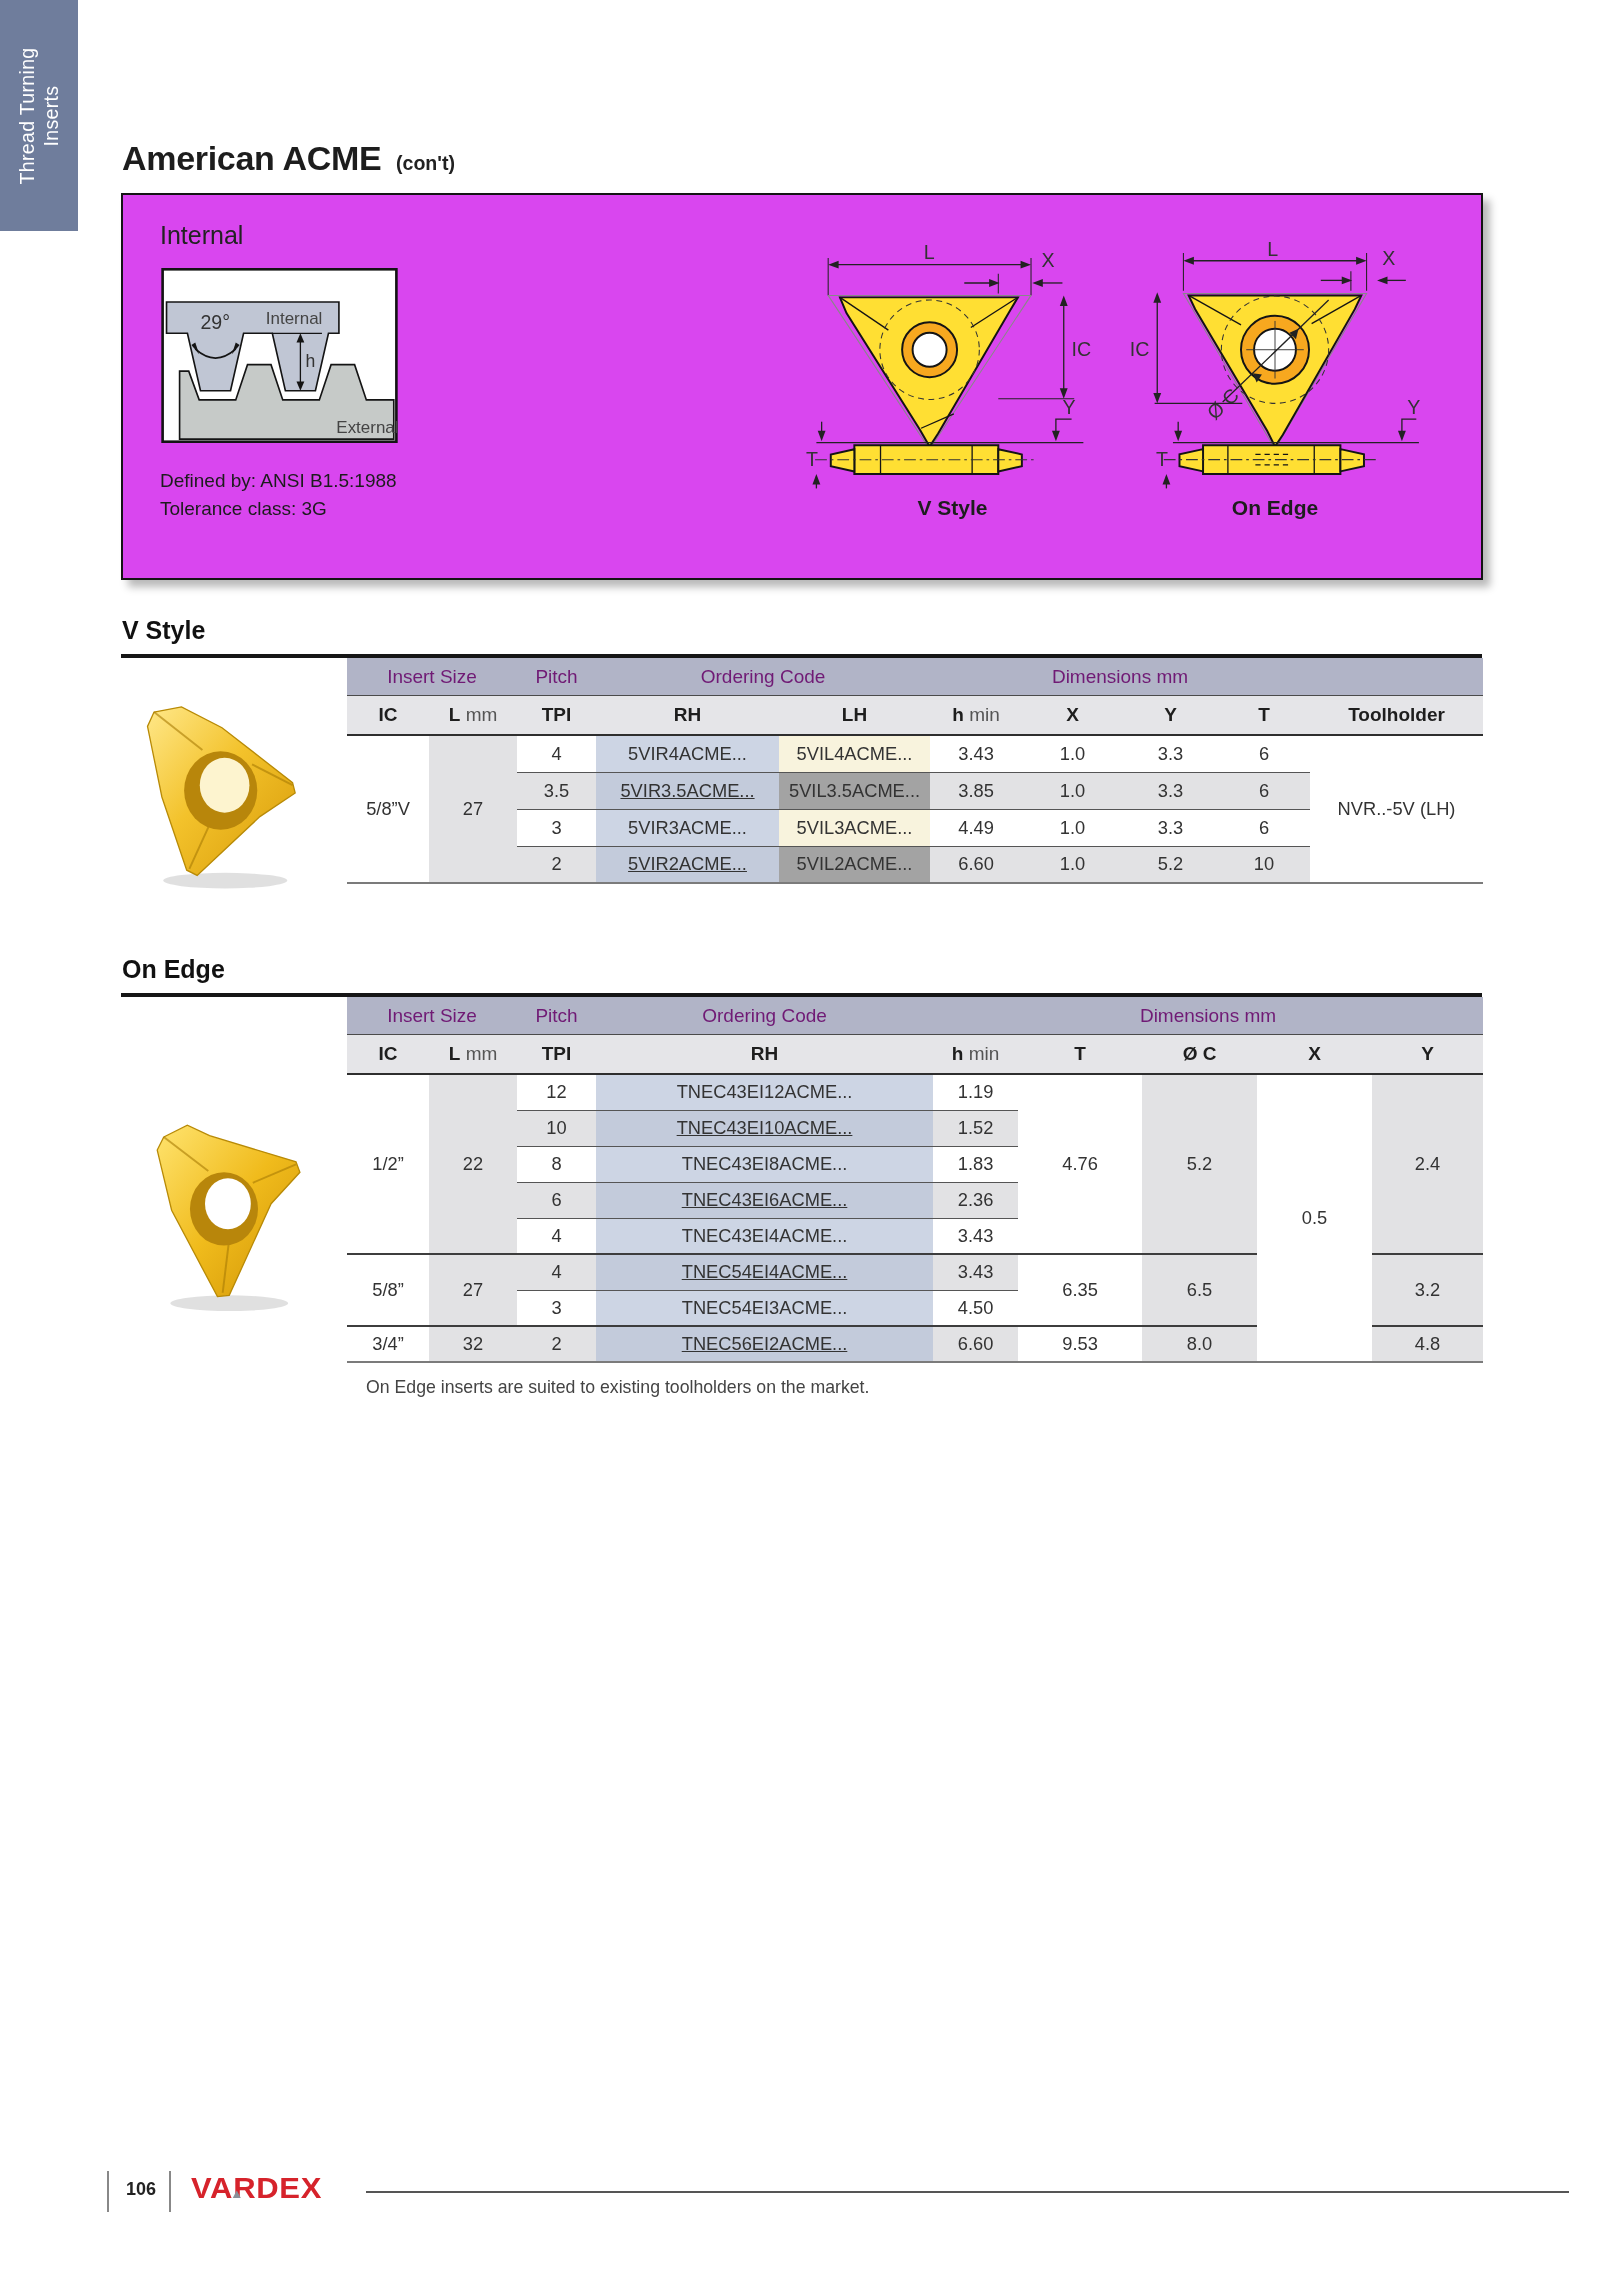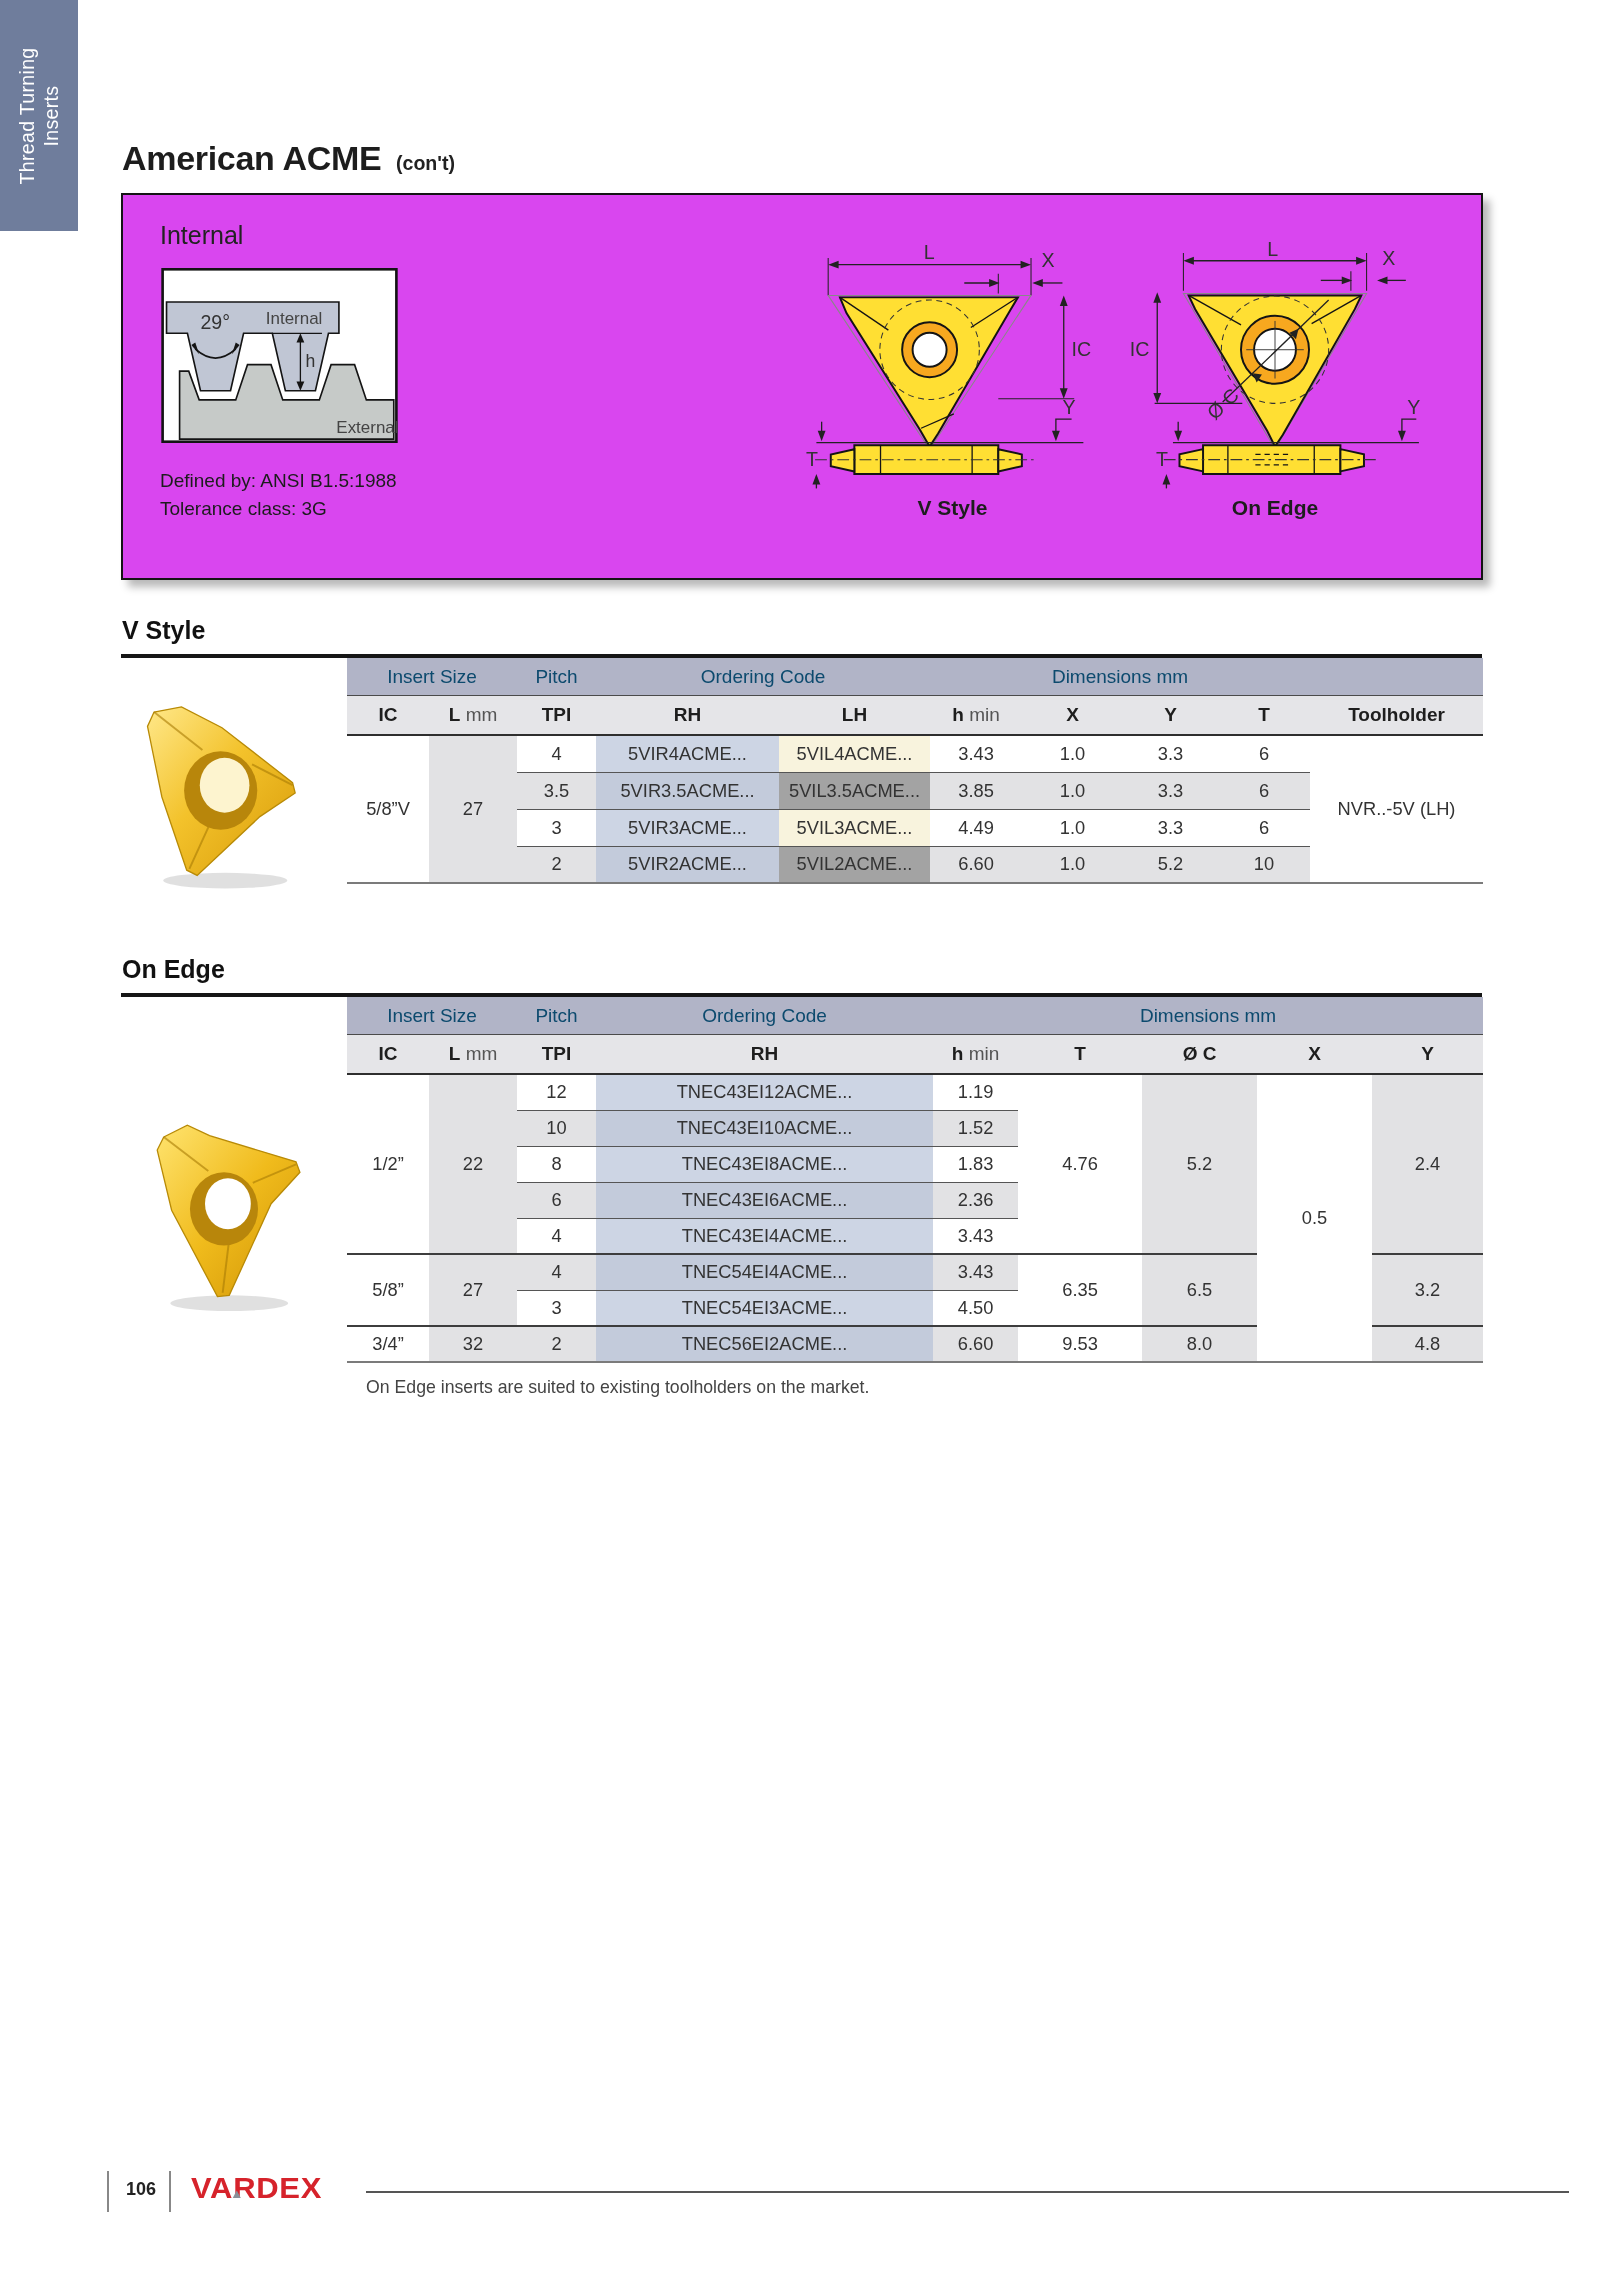--- a/index.html
+++ b/index.html
@@ -21,33 +21,33 @@
   .defined{left:37px;top:272px;font-size:19px;color:#1c1c1c;line-height:27.5px;}
   .caption{font-size:21px;font-weight:bold;color:#1d1d1d;text-align:center;}
 
   
   .section-h{font-size:25px;font-weight:bold;color:#111;}
   .rule{height:3.9px;background:#161616;}
 
   
   table.spec{border-collapse:collapse;table-layout:fixed;width:1135px;}
   table.spec th,table.spec td{padding:0;text-align:center;vertical-align:middle;font-weight:normal;overflow:hidden;}
-  .h1row th{background:#b1b4c7;color:#0c4a6e;font-size:19px;height:37px;border-bottom:1.3px solid #4a4a4a;}
+  .h1row th{background:#b1b4c7;color:#701a75;font-size:19px;height:37px;border-bottom:1.3px solid #4a4a4a;}
   .h2row th{background:#e5e5e8;color:#1e1e1e;font-size:19px;height:38px;border-bottom:2.6px solid #2e2e2e;}
   .h2row .bold{font-weight:bold;}
   .h2row .unit{font-weight:normal;color:#555;}
   table.spec td{font-size:18.3px;color:#333;border-top:1.3px solid #555;}
   tr.first td{border-top:none;}
   tr.group-start td{border-top:2px solid #3d3d3d;}
   tr.vrow{height:37px;}
   tr.erow{height:36px;}
   td.lastrow{border-bottom:2.6px solid #7b7b7b;}
   .c-gray{background:#e2e2e4;}
   .c-blue{background:#cdd5e4;}
-  .c-blue-d{background:#c3cbdb;}
+  .c-blue-d{background:#c3cbdb;text-decoration:underline;}
   .c-cream{background:#f8f3dd;}
   .c-cream-d{background:#a3a3a3;}
   .code{color:#3d3d3d;}
 
   .note{font-size:17.7px;color:#444;}
 
   
   .vbar{width:2px;height:41px;background:#888;}
   .pageno{font-size:18px;color:#222;font-weight:bold;}
   .logo{font-size:31px;font-weight:bold;color:#d6232b;letter-spacing:0.7px;position:relative;transform:scaleY(.95);}

